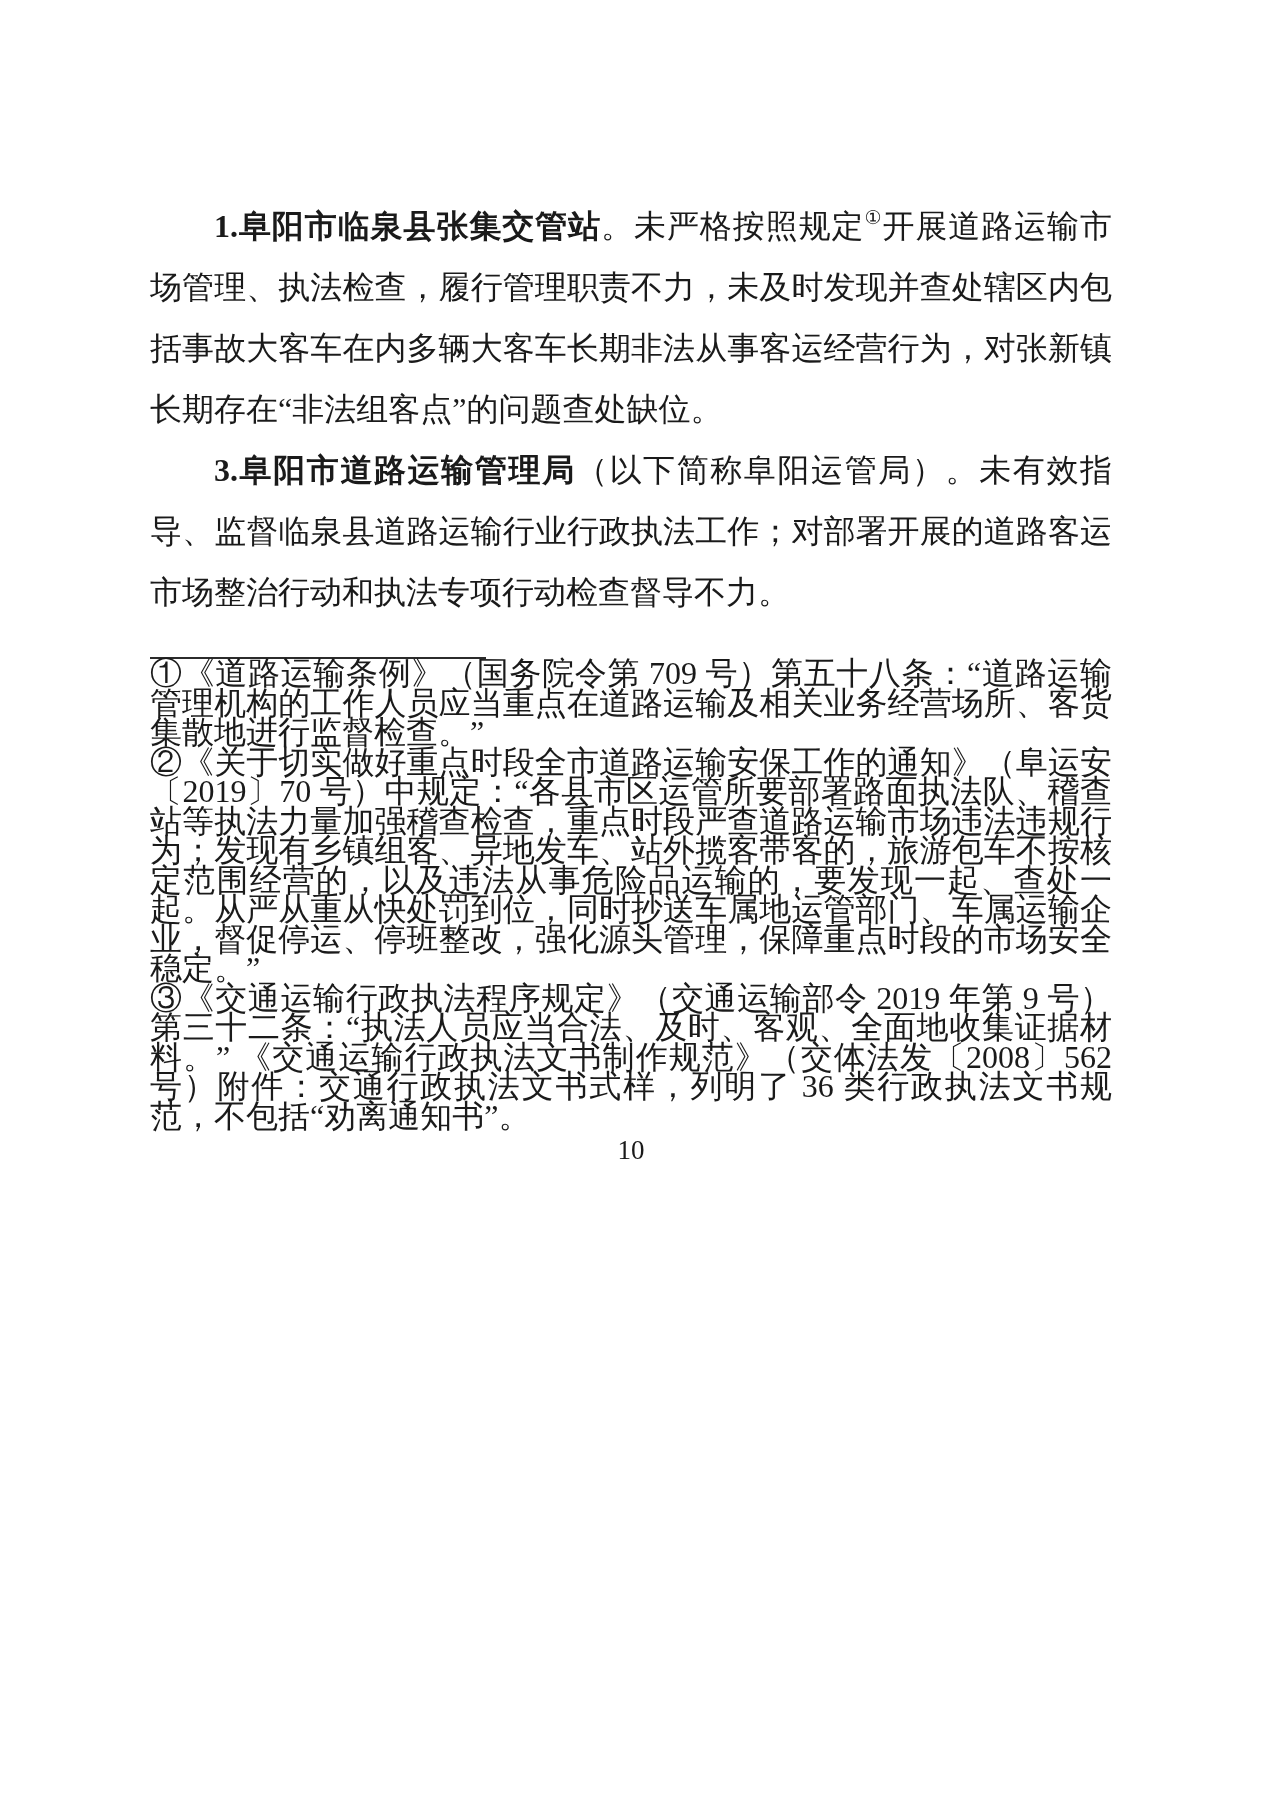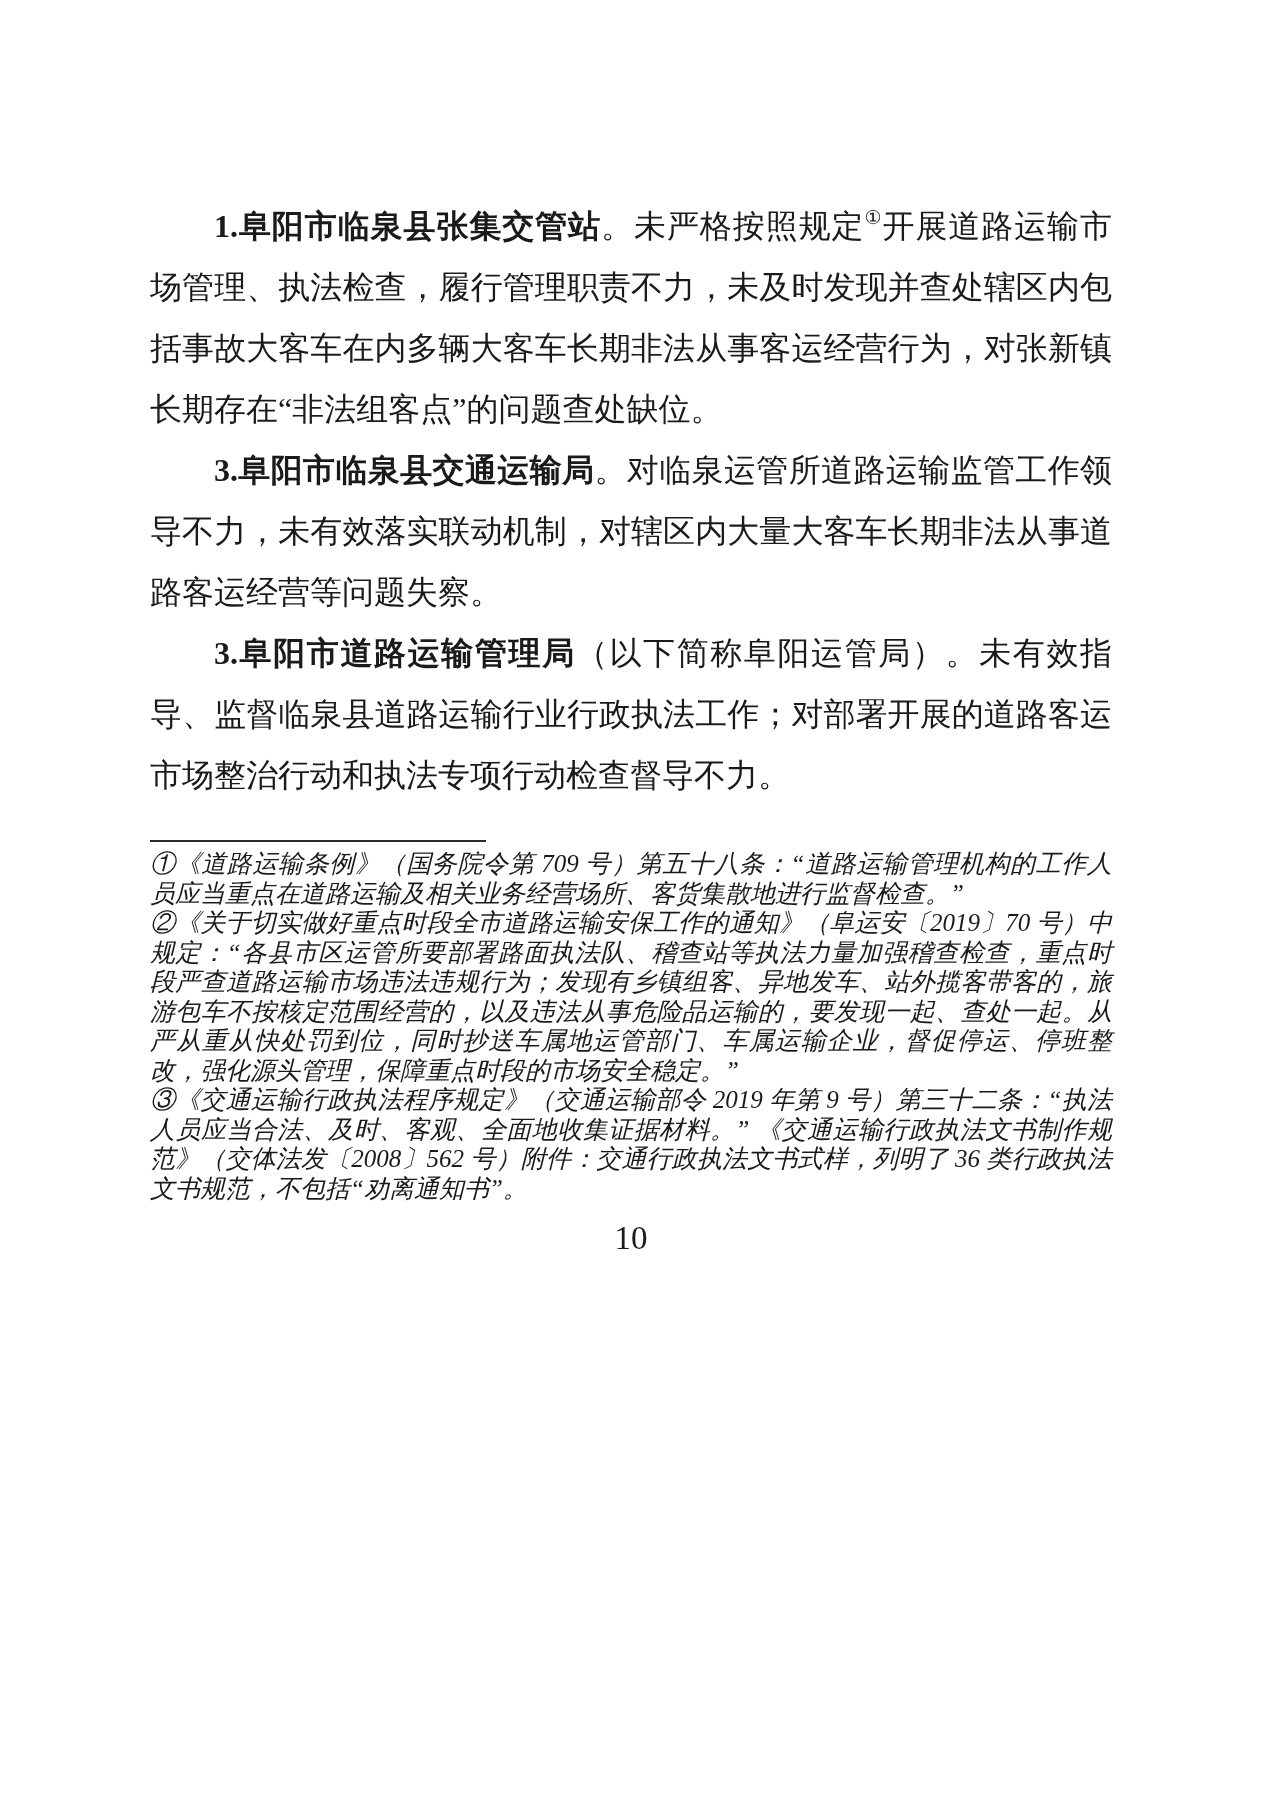--- a/index.html
+++ b/index.html
@@ -40,44 +40,42 @@
     line-height: 0;
     vertical-align: 13px;
   }
   hr.footnote-sep {
     margin: 34px 0 0 0;
     width: 336px;
     border: none;
     border-top: 2px solid #2b2b2b;
   }
   .footnotes {
-    margin-top: 7px;
-    font-size: 25px;
+    margin-top: 0;
+    font-size: 32px;
     line-height: 29.5px;
     text-align: justify;
-    font-style: italic;
   }
   p.footnote {
     margin: 0;
   }
   .page-number {
-    margin-top: 20px;
+    margin-top: 4px;
     text-align: center;
-    font-size: 33px;
+    font-size: 27px;
     line-height: 30px;
   }
 </style>
 </head>
 <body>
 
 <div class="page">
   <div class="content">
     <div class="doc-body">
         <p class="body-para"><span class="seg-bold">1.阜阳市临泉县张集交管站</span><span class="seg">。未严格按照规定</span><sup class="fn-ref">①</sup><span class="seg">开展道路运输市场管理、执法检查，履行管理职责不力，未及时发现并查处辖区内包括事故大客车在内多辆大客车长期非法从事客运经营行为，对张新镇长期存在“非法组客点”的问题查处缺位。</span></p>
-        <p class="body-para"><span class="seg-bold">3.阜阳市临泉县交通运输局</span><span class="seg">。对临泉运管所道路运输监管工作领导不力，未有效落实联动机制，对辖区内大量大客车长期非法从事道路客运经营等问题失察。</span></p>
         <p class="body-para"><span class="seg-bold">3.阜阳市道路运输管理局</span><span class="seg">（以下简称阜阳运管局）。未有效指导、监督临泉县道路运输行业行政执法工作；对部署开展的道路客运市场整治行动和执法专项行动检查督导不力。</span></p>
       </div>
     <hr class="footnote-sep">
     <div class="footnotes">
         <p class="footnote">①《道路运输条例》（国务院令第 709 号）第五十八条：“道路运输管理机构的工作人员应当重点在道路运输及相关业务经营场所、客货集散地进行监督检查。”</p>
         <p class="footnote">②《关于切实做好重点时段全市道路运输安保工作的通知》（阜运安〔2019〕70 号）中规定：“各县市区运管所要部署路面执法队、稽查站等执法力量加强稽查检查，重点时段严查道路运输市场违法违规行为；发现有乡镇组客、异地发车、站外揽客带客的，旅游包车不按核定范围经营的，以及违法从事危险品运输的，要发现一起、查处一起。从严从重从快处罚到位，同时抄送车属地运管部门、车属运输企业，督促停运、停班整改，强化源头管理，保障重点时段的市场安全稳定。”</p>
         <p class="footnote">③《交通运输行政执法程序规定》（交通运输部令 2019 年第 9 号）第三十二条：“执法人员应当合法、及时、客观、全面地收集证据材料。” 《交通运输行政执法文书制作规范》（交体法发〔2008〕562 号）附件：交通行政执法文书式样，列明了 36 类行政执法文书规范，不包括“劝离通知书”。</p>
       </div>
     <div class="page-number">10</div>
   </div>

